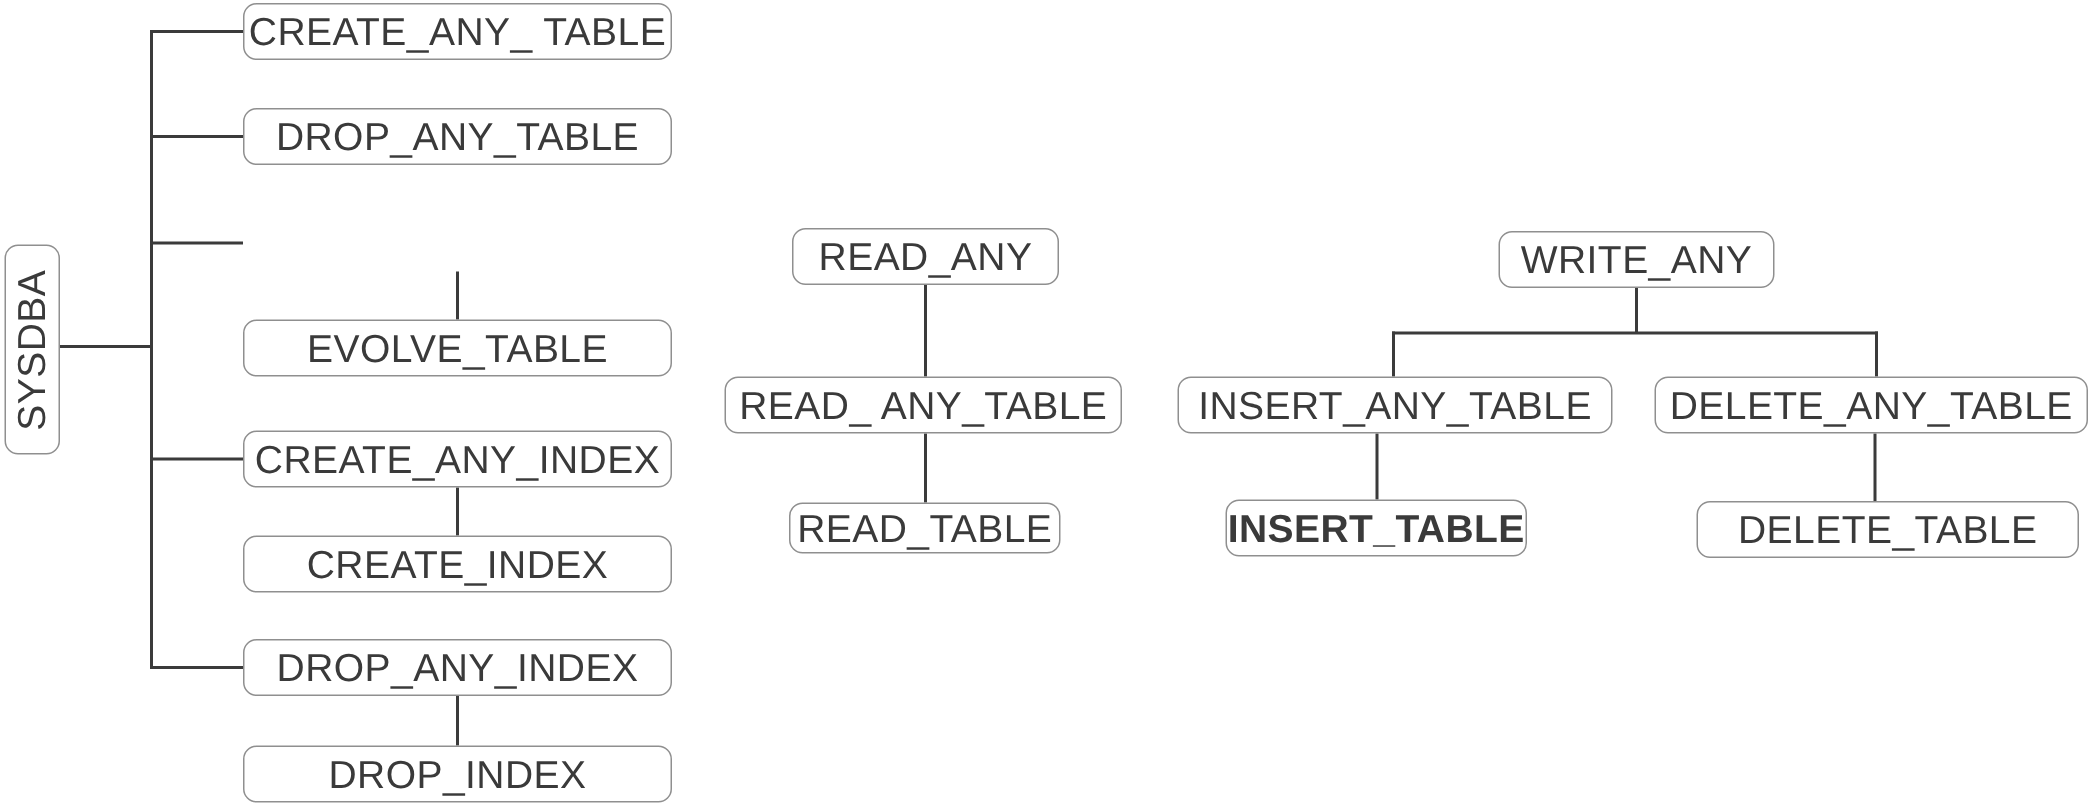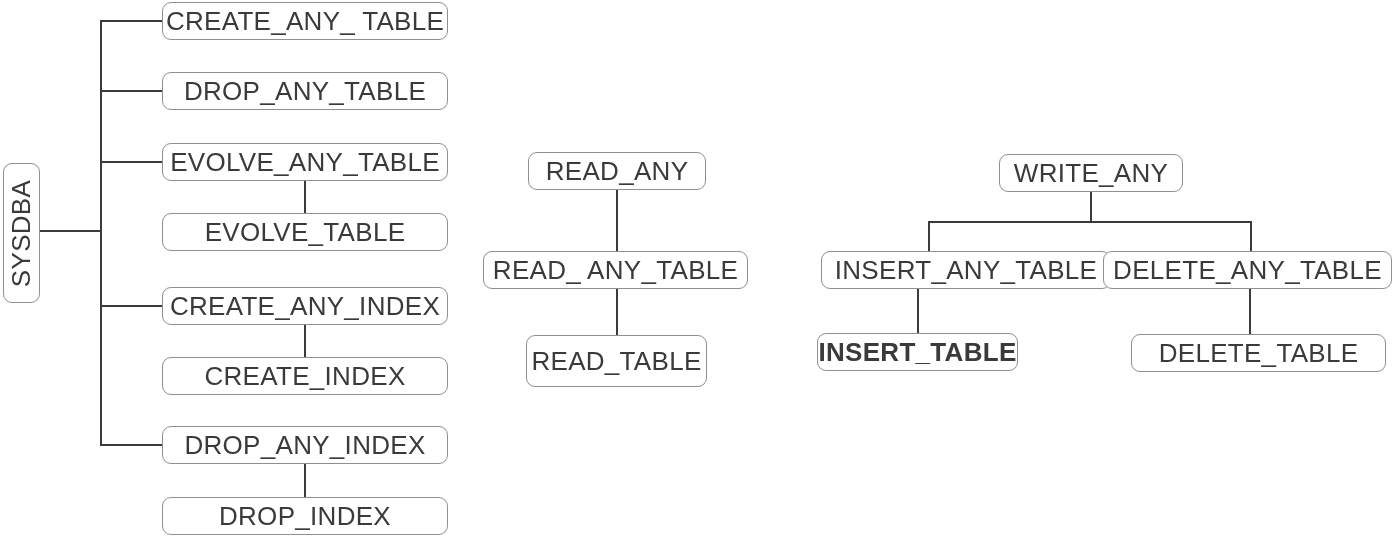--- a/index.html
+++ b/index.html
@@ -47,24 +47,24 @@
   .n-drop-any-table    { left: 162px;  top: 72px;  width: 286px; height: 38px; }
   .n-evolve-any-table  { left: 162px;  top: 143px; width: 286px; height: 38px; }
   .n-evolve-table      { left: 162px;  top: 213px; width: 286px; height: 38px; }
   .n-create-any-index  { left: 162px;  top: 287px; width: 286px; height: 38px; }
   .n-create-index      { left: 162px;  top: 357px; width: 286px; height: 38px; }
   .n-drop-any-index    { left: 162px;  top: 426px; width: 286px; height: 38px; }
   .n-drop-index        { left: 162px;  top: 497px; width: 286px; height: 38px; }
   
   .n-read-any          { left: 528px;  top: 152px; width: 178px; height: 38px; }
   .n-read-any-table    { left: 483px;  top: 251px; width: 265px; height: 38px; }
-  .n-read-table        { left: 526px;  top: 335px; width: 181px; height: 52px; justify-content: center; }
+  .n-read-table        { left: 526px;  top: 335px; width: 181px; height: 34px; justify-content: center; }
   
   .n-write-any         { left: 999px;  top: 154px; width: 184px; height: 38px; }
-  .n-insert-any-table  { left: 785px;  top: 251px; width: 290px; height: 38px; margin-left: 36px; }
+  .n-insert-any-table  { left: 785px;  top: 251px; width: 290px; height: 38px; }
   .n-delete-any-table  { left: 1103px; top: 251px; width: 289px; height: 38px; text-align: right; }
   .n-insert-table      { left: 817px;  top: 333px; width: 201px; height: 38px; font-weight: bold; }
   .n-delete-table      { left: 1131px; top: 334px; width: 255px; height: 38px; }
   
   .l-sysdba-h          { left: 40px;   top: 230px; width: 62px;  height: 2px; }
   .l-trunk-v           { left: 100px;  top: 20px;  width: 2px;   height: 426px; }
   .l-branch1-h         { left: 100px;  top: 20px;  width: 62px;  height: 2px; }
   .l-branch2-h         { left: 100px;  top: 90px;  width: 62px;  height: 2px; }
   .l-branch3-h         { left: 100px;  top: 161px; width: 62px;  height: 2px; }
   .l-branch4-h         { left: 100px;  top: 305px; width: 62px;  height: 2px; }
@@ -109,23 +109,20 @@
 
   <div class="node vert n-sysdba">
     <span class="vtext">SYSDBA</span>
   </div>
   <div class="node n-create-any-table">
     <span>CREATE_ANY_ TABLE</span>
   </div>
   <div class="node n-drop-any-table">
     <span>DROP_ANY_TABLE</span>
   </div>
-  <div class="node n-evolve-any-table">
-    <span>EVOLVE_ANY_TABLE</span>
-  </div>
   <div class="node n-evolve-table">
     <span>EVOLVE_TABLE</span>
   </div>
   <div class="node n-create-any-index">
     <span>CREATE_ANY_INDEX</span>
   </div>
   <div class="node n-create-index">
     <span>CREATE_INDEX</span>
   </div>
   <div class="node n-drop-any-index">

